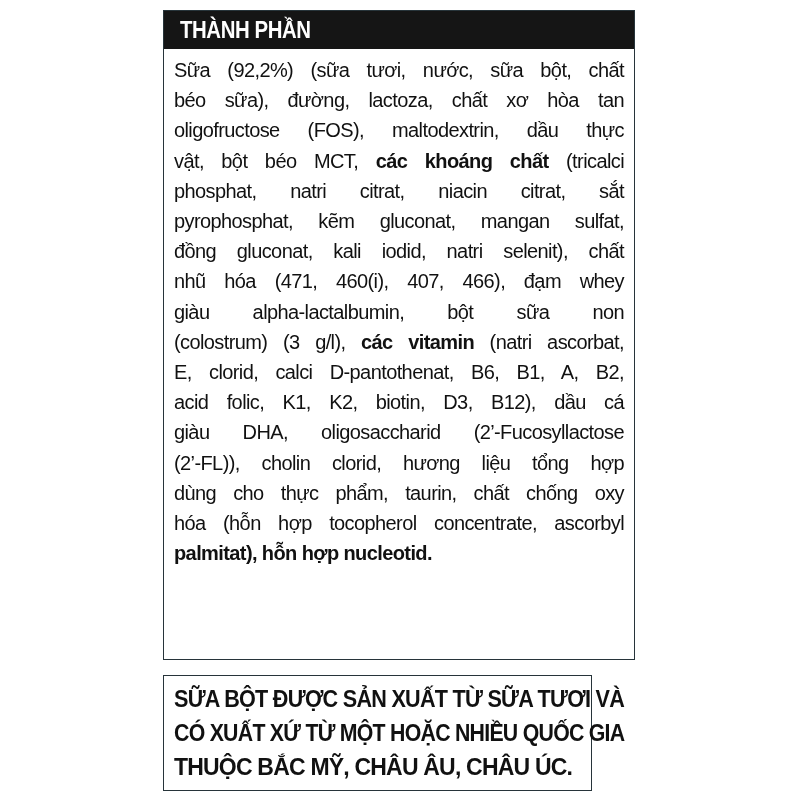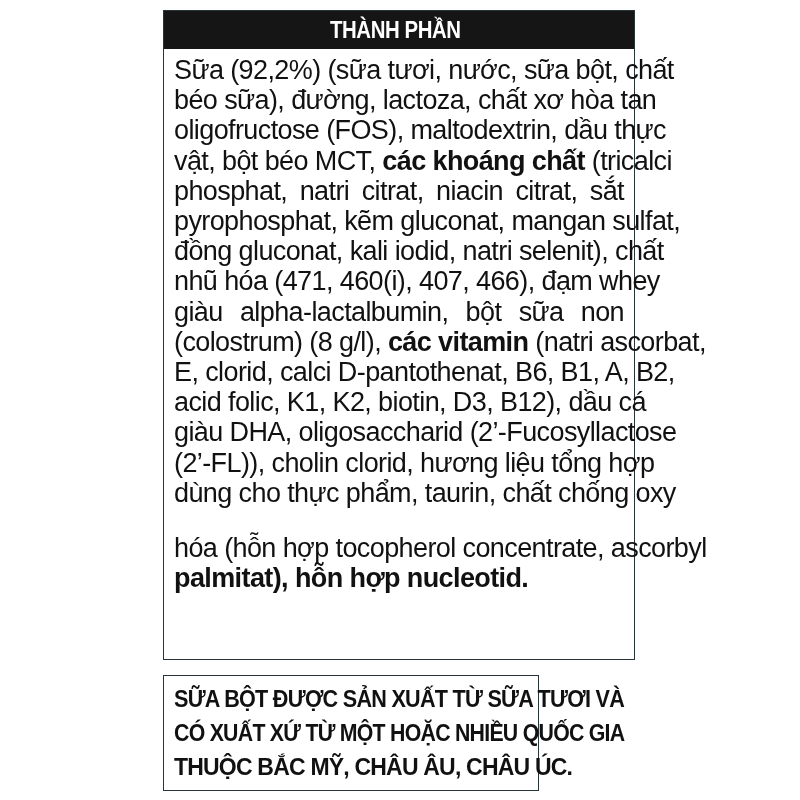--- a/index.html
+++ b/index.html
@@ -1,30 +1,30 @@
 <!DOCTYPE html>
 <html><head>
 <meta charset="utf-8">
 <style>
   html, body { margin:0; padding:0; background:#ffffff; }
   body { width:800px; height:800px; position:relative; overflow:hidden;
          font-family:"Liberation Sans", "DejaVu Sans", sans-serif; color:#111; }
   .panel { position:absolute; left:163px; top:10px; width:472px; height:650px;
            border:1.5px solid #27343a; box-sizing:border-box; }
   .header { background:#151515; height:38px; display:flex; align-items:center;
-            padding-left:16px;justify-content:center; }
+            padding-left:16px; }
   .header-title { color:#ffffff; font-weight:bold; font-size:24px;
                   letter-spacing:-0.5px; transform:scaleX(0.85); transform-origin:left center; }
-  .body { padding:6px 10px 0 10px; font-size:27px; line-height:30.2px;
+  .body { padding:6px 10px 0 10px; font-size:20px; line-height:30.2px;
           letter-spacing:-0.6px; text-align:justify; }
   .line { display:block; white-space:nowrap; text-align:justify;
           text-align-last:justify; transform-origin:left center; }
   .line.last { text-align-last:left; }
   b { font-weight:bold;margin-top:32px; }
-  .note { position:absolute; left:163px; top:675px; width:376px; height:116px;
+  .note { position:absolute; left:163px; top:675px; width:429px; height:116px;
           border:1.5px solid #27343a; box-sizing:border-box;
           padding:6px 10px 0 10px; font-weight:bold; font-size:23px;
           line-height:34px; letter-spacing:-0.8px; }
 </style>
 </head>
 <body>
 
 <div class="panel">
   <div class="header">
     <span class="header-title">THÀNH PHẦN</span>
@@ -32,27 +32,27 @@
   <div class="body">
     <span class="line" style="display: block;"><span>Sữa (92,2%) (sữa tươi, nước, sữa bột, chất</span></span>
     <span class="line" style="display: block;"><span>béo sữa), đường, lactoza, chất xơ hòa tan</span></span>
     <span class="line" style="display: block;"><span>oligofructose (FOS), maltodextrin, dầu thực</span></span>
     <span class="line" style="display: block;"><span>vật, bột béo MCT, </span><b>các khoáng chất</b><span> (tricalci</span></span>
     <span class="line" style="display: block;"><span>phosphat, natri citrat, niacin citrat, sắt</span></span>
     <span class="line" style="display: block;"><span>pyrophosphat, kẽm gluconat, mangan sulfat,</span></span>
     <span class="line" style="display: block;"><span>đồng gluconat, kali iodid, natri selenit), chất</span></span>
     <span class="line" style="display: block;"><span>nhũ hóa (471, 460(i), 407, 466), đạm whey</span></span>
     <span class="line" style="display: block;"><span>giàu alpha-lactalbumin, bột sữa non</span></span>
-    <span class="line" style="display: block;"><span>(colostrum) (8 g/l), </span><b>các vitamin</b><span> (natri ascorbat,</span></span>
+    <span class="line" style="display: block;"><span>(colostrum) (3 g/l), </span><b>các vitamin</b><span> (natri ascorbat,</span></span>
     <span class="line" style="display: block;"><span>E, clorid, calci D-pantothenat, B6, B1, A, B2,</span></span>
     <span class="line" style="display: block;"><span>acid folic, K1, K2, biotin, D3, B12), dầu cá</span></span>
     <span class="line" style="display: block;"><span>giàu DHA, oligosaccharid (2’-Fucosyllactose</span></span>
     <span class="line" style="display: block;"><span>(2’-FL)), cholin clorid, hương liệu tổng hợp</span></span>
     <span class="line" style="display: block;"><span>dùng cho thực phẩm, taurin, chất chống oxy</span></span>
-    <span class="line" style="display: block; margin-top: 25px;"><span>hóa (hỗn hợp tocopherol concentrate, ascorbyl</span></span>
+    <span class="line" style="display: block;"><span>hóa (hỗn hợp tocopherol concentrate, ascorbyl</span></span>
     <span class="line last" style="display: block; font-weight: bold;"><span>palmitat), hỗn hợp nucleotid.</span></span>
   </div>
 </div>
 
 <div class="note">
   <span class="line" style="display: block; transform: scaleX(0.939457); width: 479px;">SỮA BỘT ĐƯỢC SẢN XUẤT TỪ SỮA TƯƠI VÀ</span>
   <span class="line" style="display: block; transform: scaleX(0.925926); width: 486px;">CÓ XUẤT XỨ TỪ MỘT HOẶC NHIỀU QUỐC GIA</span>
   <span class="line last" style="display: block;">THUỘC BẮC MỸ, CHÂU ÂU, CHÂU ÚC.</span>
 </div>
 

